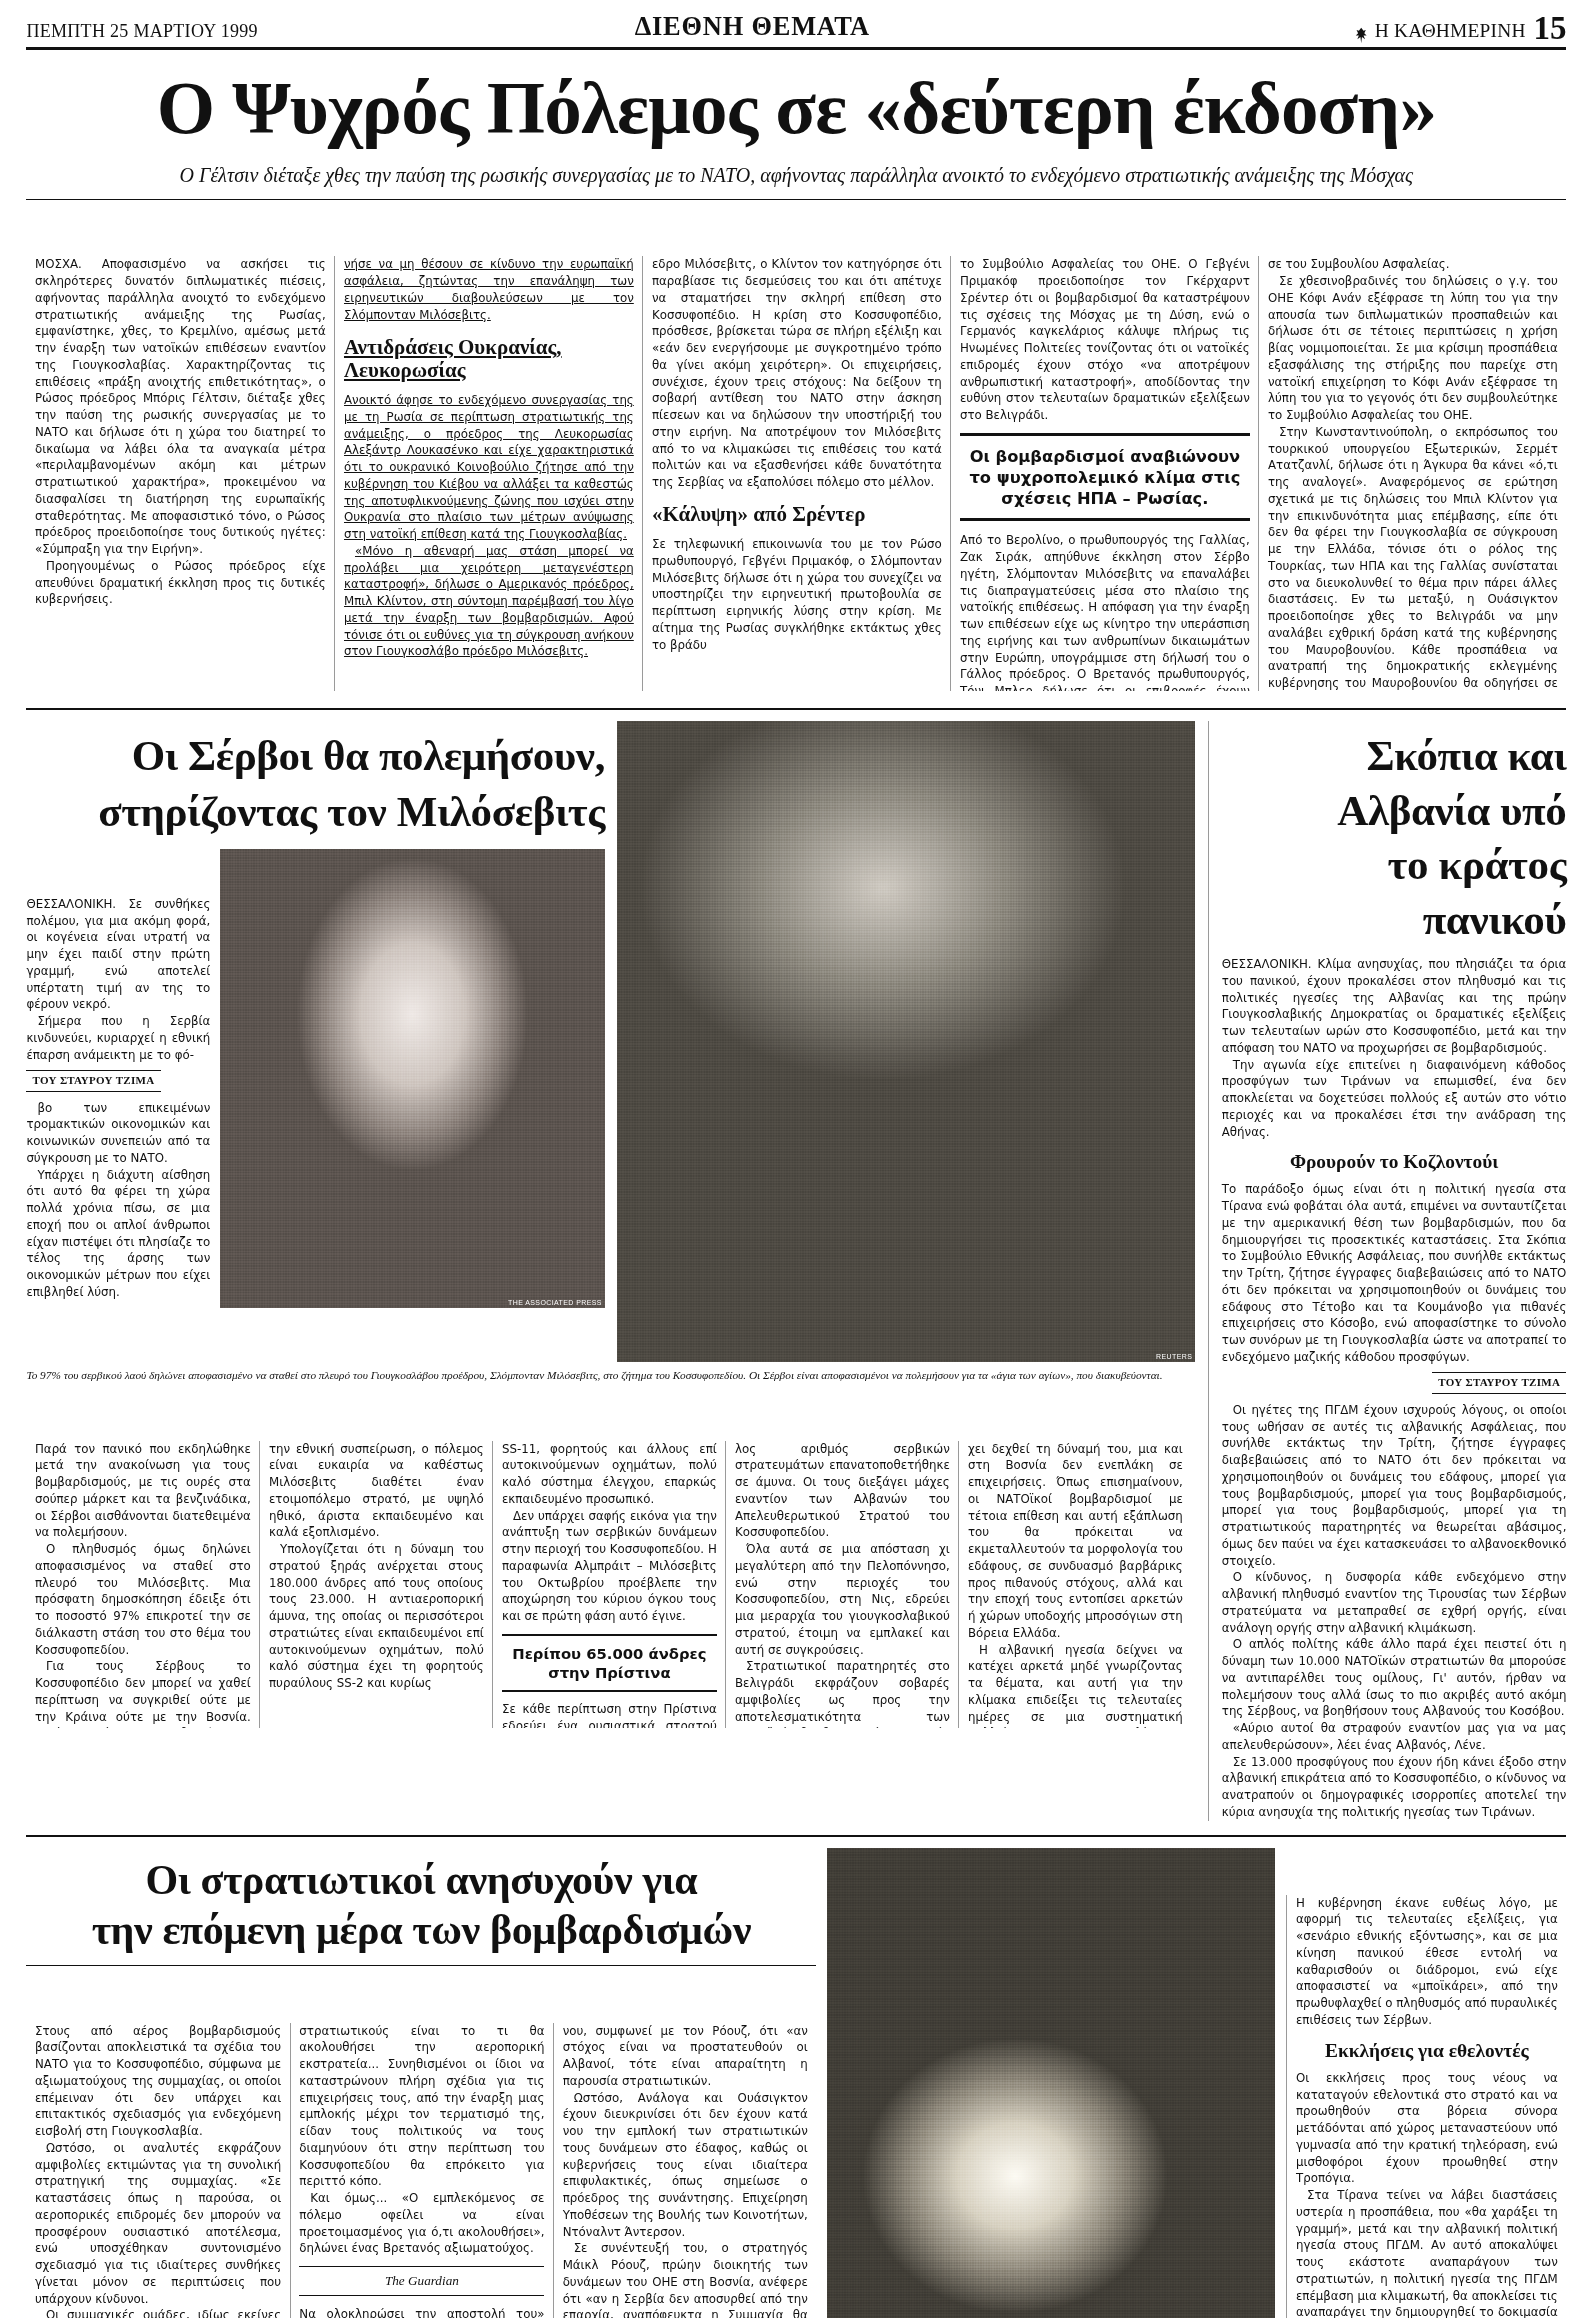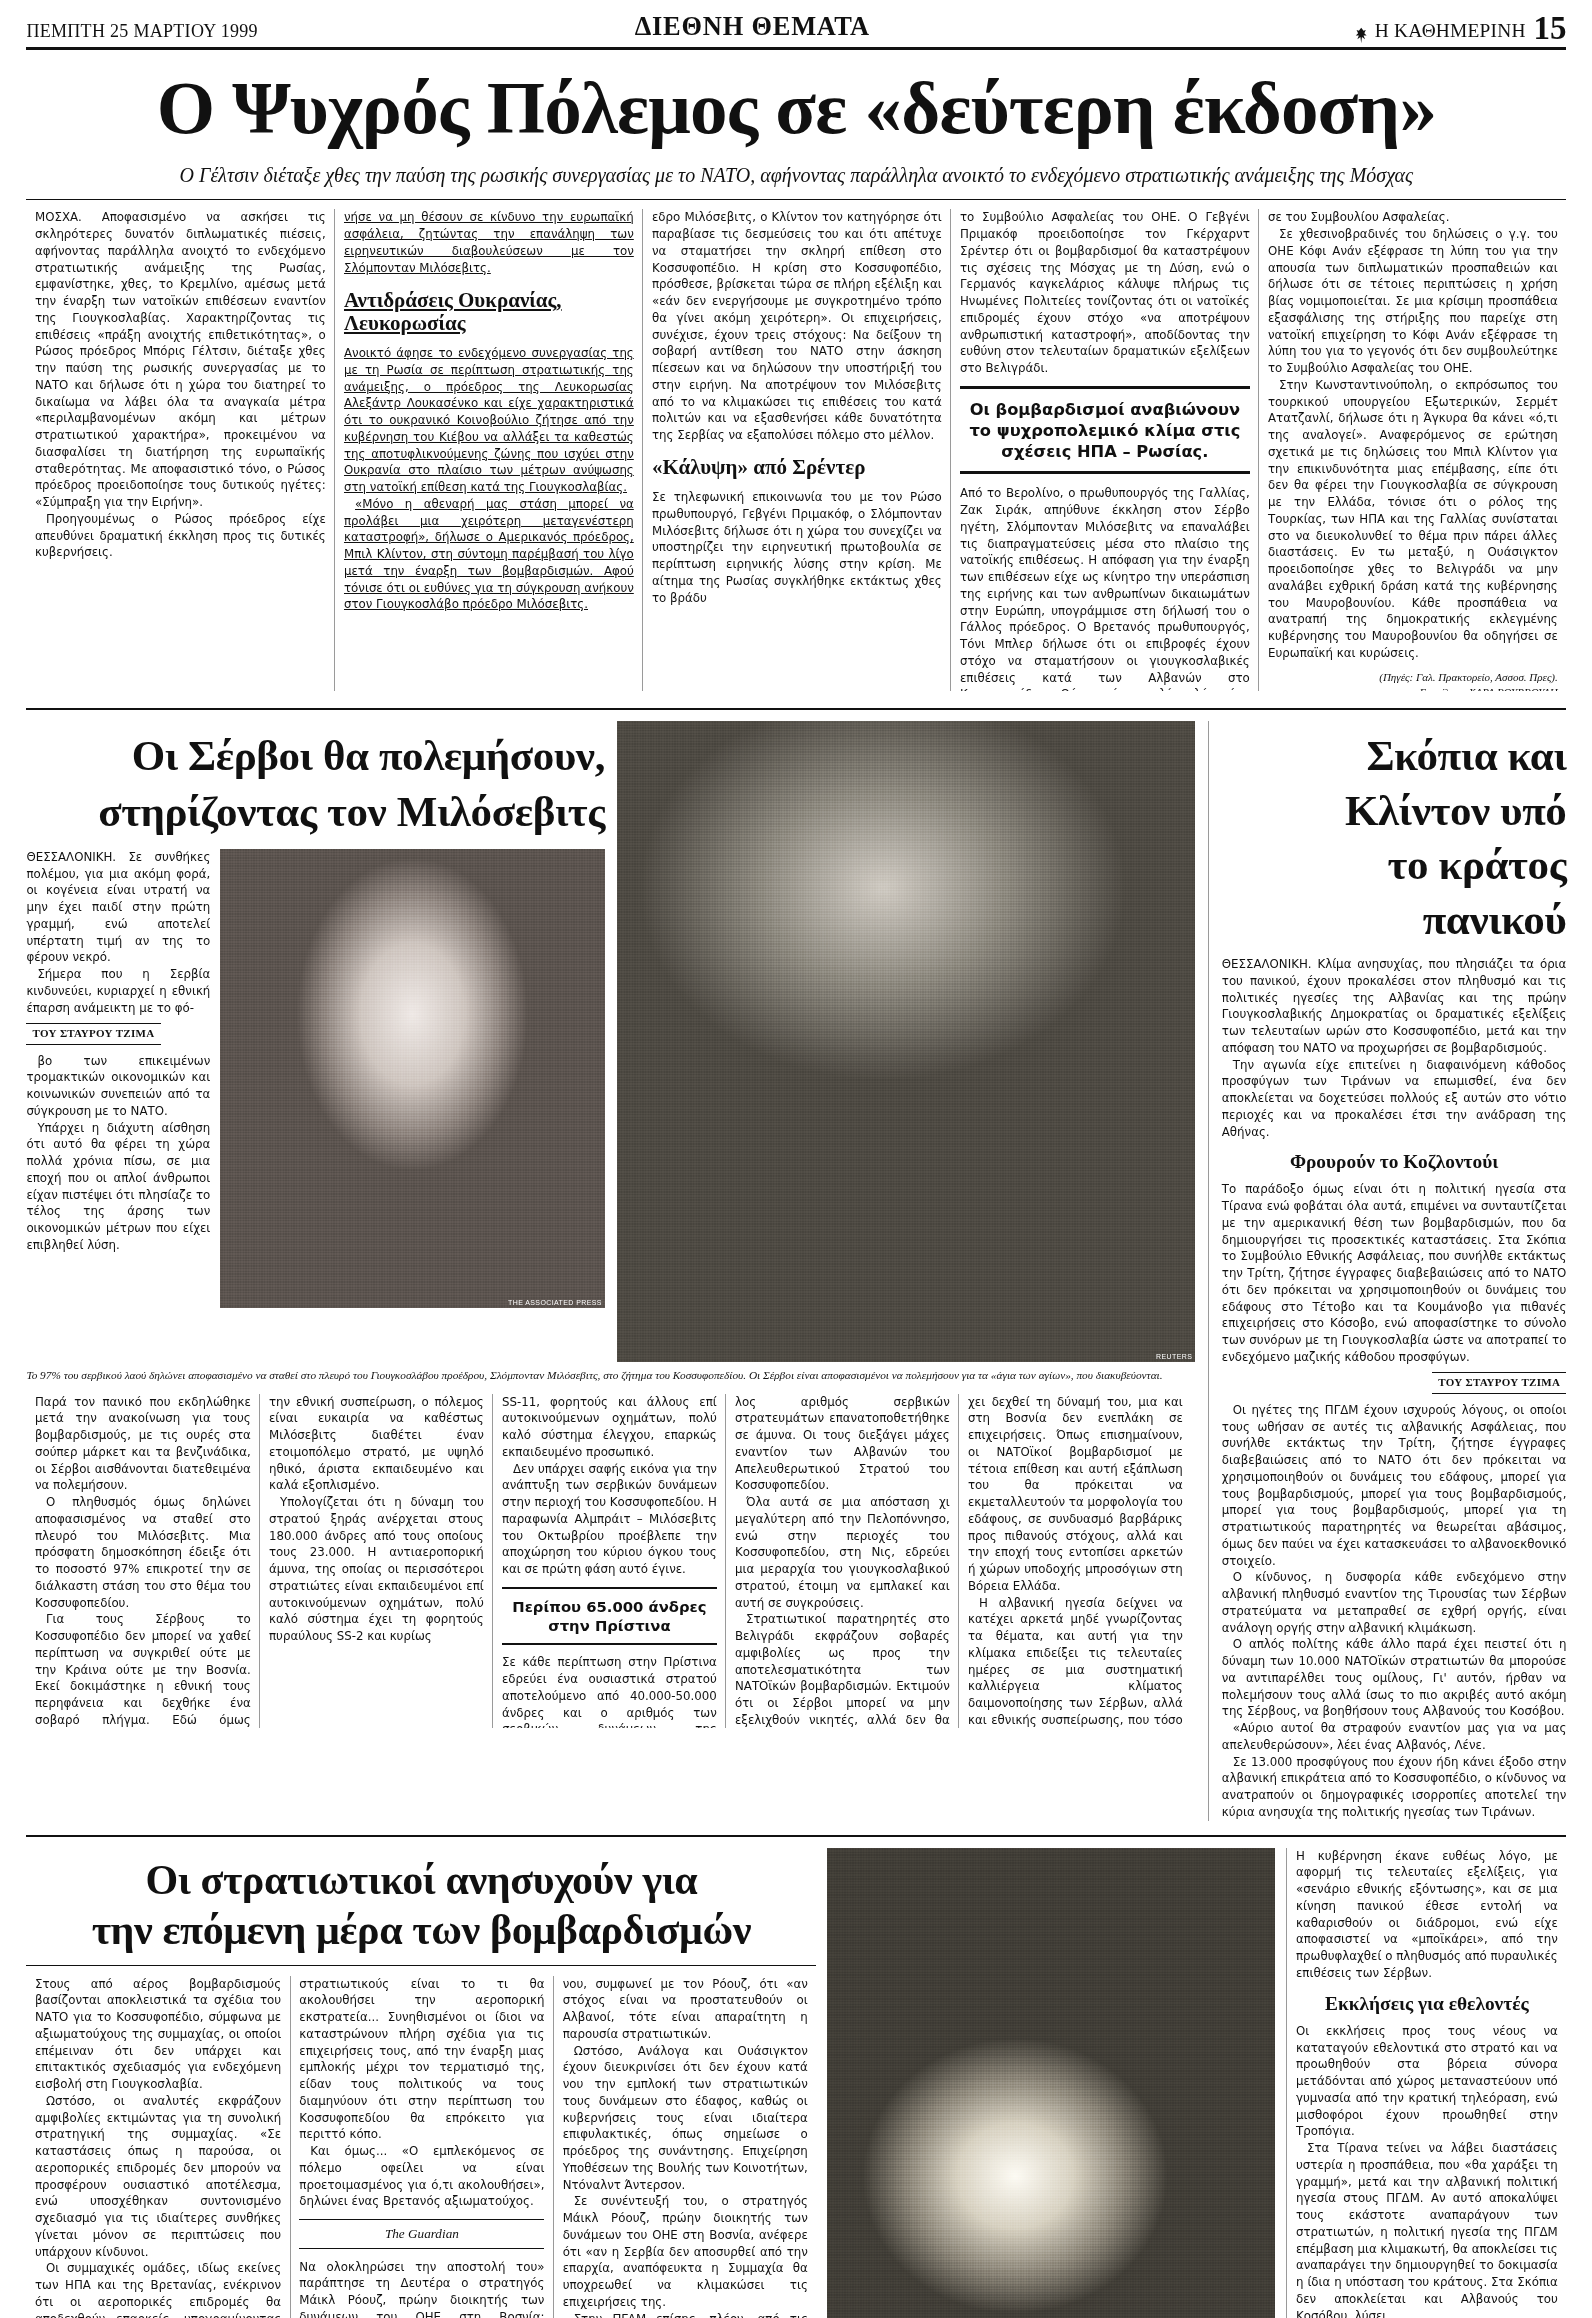--- a/index.html
+++ b/index.html
@@ -33,20 +33,21 @@
     text-align:center;margin:17px 0 11px 0;line-height:1.25;
   }
   .rule-thin{border-top:1.6px solid #111;margin:4.7px 0 9.3px 0;}
 
   
   .cols{display:flex;gap:0;}
   .col{
     font-size:11.8px;line-height:1.42;text-align:justify;
     padding:0 8.6px;box-sizing:border-box;
     hyphens:auto;
+    margin-top:47px;
   }
   .col p{margin:0 0 0 0;text-indent:11px;}
   .col p.first{text-indent:0;}
   .vline{border-left:0.8px solid #9a9a9a;}
   .subhead{
     font-family:"Liberation Serif",serif;font-weight:bold;font-size:21px;
     line-height:1.12;text-align:left;margin:12.4px 0 9.3px 0;
   }
   .pullbox{
     border-top:3.1px solid #111;border-bottom:3.1px solid #111;
@@ -245,21 +246,21 @@
         </div>
         <div class="col vline" style="width:233px;">
           <p class="first">χει δεχθεί τη δύναμή του, μια και στη Βοσνία δεν ενεπλάκη σε επιχειρήσεις. Όπως επισημαίνουν, οι ΝΑΤΟϊκοί βομβαρδισμοί με τέτοια επίθεση και αυτή εξάπλωση του θα πρόκειται να εκμεταλλευτούν τα μορφολογία του εδάφους, σε συνδυασμό βαρβάρικς προς πιθανούς στόχους, αλλά και την εποχή τους εντοπίσει αρκετών ή χώρων υποδοχής μπροσόγιων στη Βόρεια Ελλάδα.</p>
           <p>Η αλβανική ηγεσία δείχνει να κατέχει αρκετά μηδέ γνωρίζοντας τα θέματα, και αυτή για την κλίμακα επιδείξει τις τελευταίες ημέρες σε μια συστηματική καλλιέργεια κλίματος δαιμονοποίησης των Σέρβων, αλλά και εθνικής συσπείρωσης, που τόσο χρόνια έχει η βύθισμένη στο χάος και την αναρχία «χώρα των αετών».</p>
         </div>
       </div>
     </div>
 
     <div class="vline" style="width:358px;box-sizing:border-box;padding-left:12.4px;">
       <div class="hl-2 right">Σκόπια και</div>
-      <div class="hl-2 right" style="margin-top:-6.2px;">Κλίντον υπό</div>
+      <div class="hl-2 right" style="margin-top:-6.2px;">Αλβανία υπό</div>
       <div class="hl-2 right" style="margin-top:-6.2px;">το κράτος</div>
       <div class="hl-2 right" style="margin-top:-6.2px;">πανικού</div>
 
       <div class="col" style="width:100%;padding:0;margin-top:12.4px;">
         <p class="first">ΘΕΣΣΑΛΟΝΙΚΗ. Κλίμα ανησυχίας, που πλησιάζει τα όρια του πανικού, έχουν προκαλέσει στον πληθυσμό και τις πολιτικές ηγεσίες της Αλβανίας και της πρώην Γιουγκοσλαβικής Δημοκρατίας οι δραματικές εξελίξεις των τελευταίων ωρών στο Κοσσυφοπέδιο, μετά και την απόφαση του ΝΑΤΟ να προχωρήσει σε βομβαρδισμούς.</p>
         <p>Την αγωνία είχε επιτείνει η διαφαινόμενη κάθοδος προσφύγων των Τιράνων να επωμισθεί, ένα δεν αποκλείεται να δοχετεύσει πολλούς εξ αυτών στο νότιο περιοχές και να προκαλέσει έτσι την ανάδραση της Αθήνας.</p>
         <div class="smallhead">Φρουρούν το Κοζλοντούι</div>
         <p class="first">Το παράδοξο όμως είναι ότι η πολιτική ηγεσία στα Τίρανα ενώ φοβάται όλα αυτά, επιμένει να συνταυτίζεται με την αμερικανική θέση των βομβαρδισμών, που δα δημιουργήσει τις προσεκτικές καταστάσεις. Στα Σκόπια το Συμβούλιο Εθνικής Ασφάλειας, που συνήλθε εκτάκτως την Τρίτη, ζήτησε έγγραφες διαβεβαιώσεις από το ΝΑΤΟ ότι δεν πρόκειται να χρησιμοποιηθούν οι δυνάμεις του εδάφους στο Τέτοβο και τα Κουμάνοβο για πιθανές επιχειρήσεις στο Κόσοβο, ενώ αποφασίστηκε το σύνολο των συνόρων με τη Γιουγκοσλαβία ώστε να αποτραπεί το ενδεχόμενο μαζικής κάθοδου προσφύγων.</p>
         <div class="bylinewrap" style="text-align:right;"><span class="byline">ΤΟΥ ΣΤΑΥΡΟΥ ΤΖΙΜΑ</span></div>
         <p>Οι ηγέτες της ΠΓΔΜ έχουν ισχυρούς λόγους, οι οποίοι τους ωθήσαν σε αυτές τις αλβανικής Ασφάλειας, που συνήλθε εκτάκτως την Τρίτη, ζήτησε έγγραφες διαβεβαιώσεις από το ΝΑΤΟ ότι δεν πρόκειται να χρησιμοποιηθούν οι δυνάμεις του εδάφους, μπορεί για τους βομβαρδισμούς, μπορεί για τους βομβαρδισμούς, μπορεί για τους βομβαρδισμούς, μπορεί για τη στρατιωτικούς παρατηρητές να θεωρείται αβάσιμος, όμως δεν παύει να έχει κατασκευάσει το αλβανοεκθονικό στοιχείο.</p>

